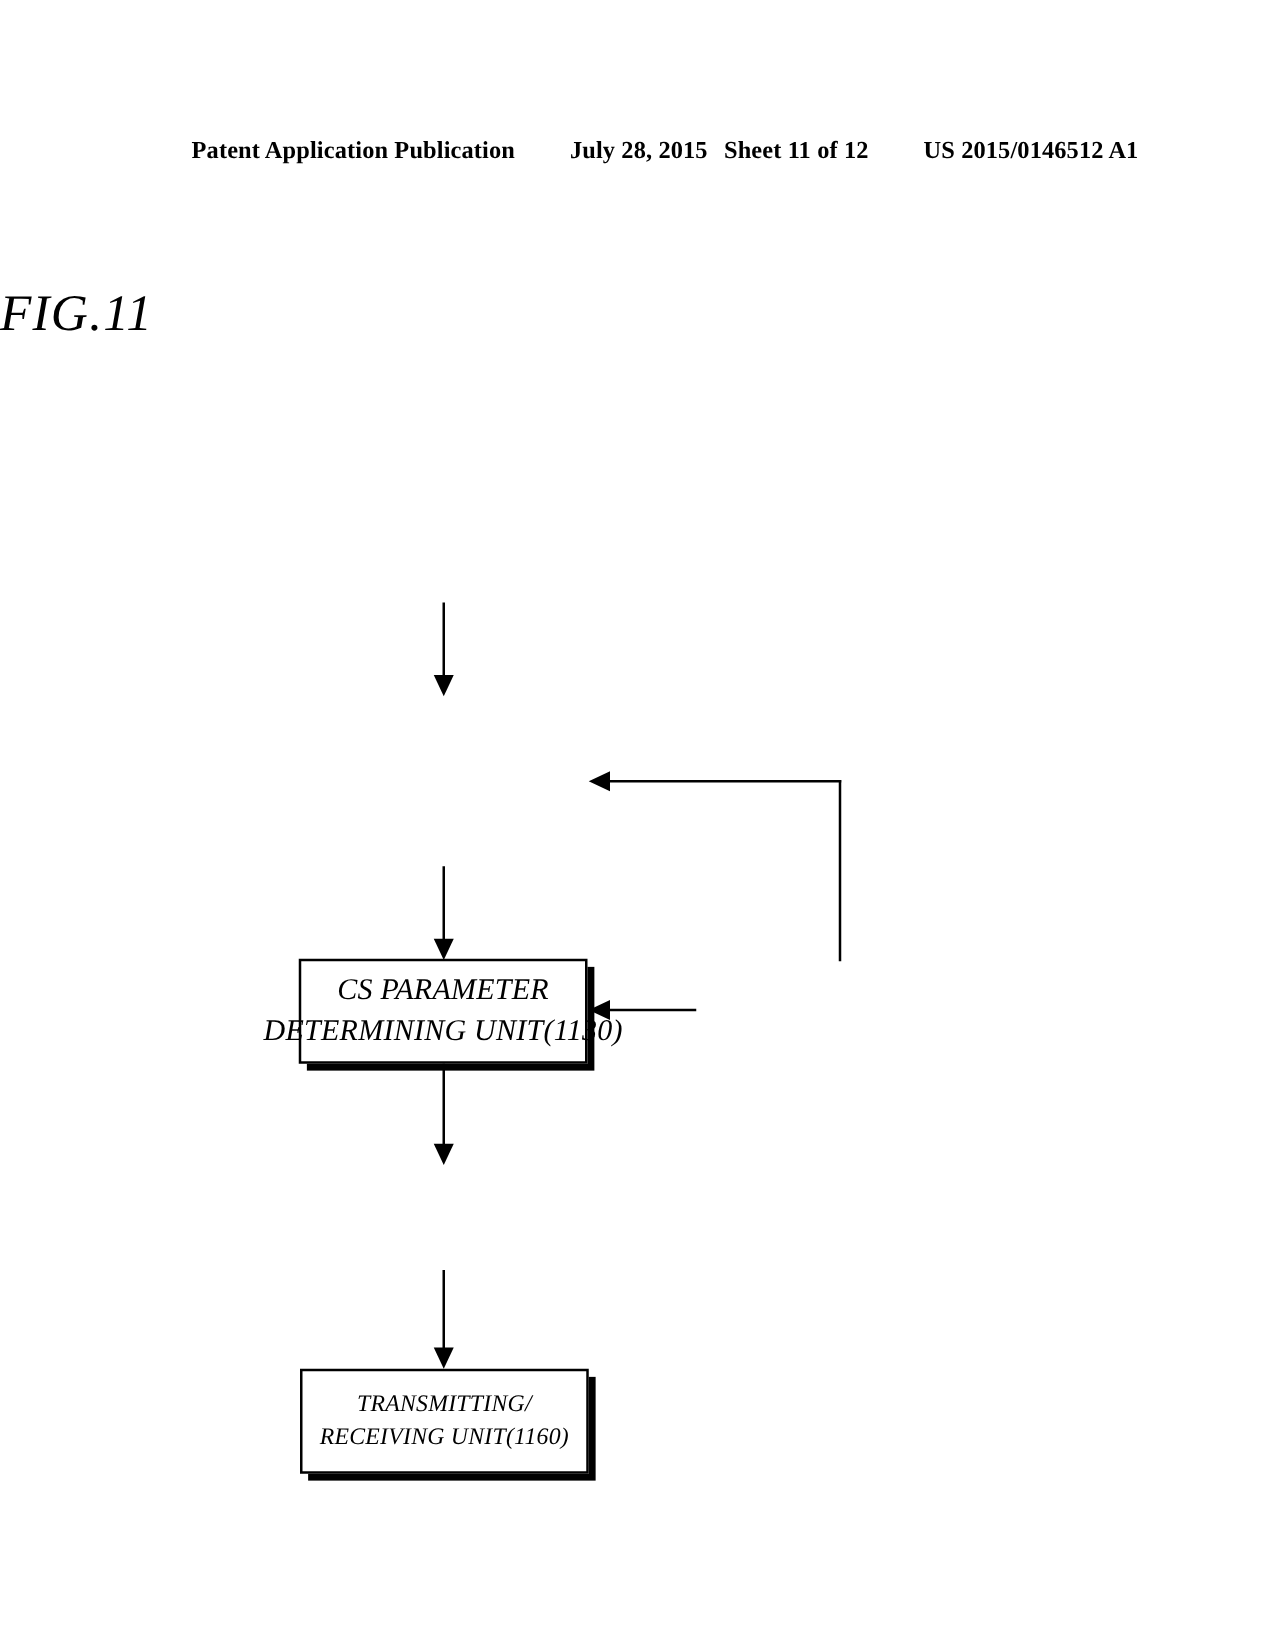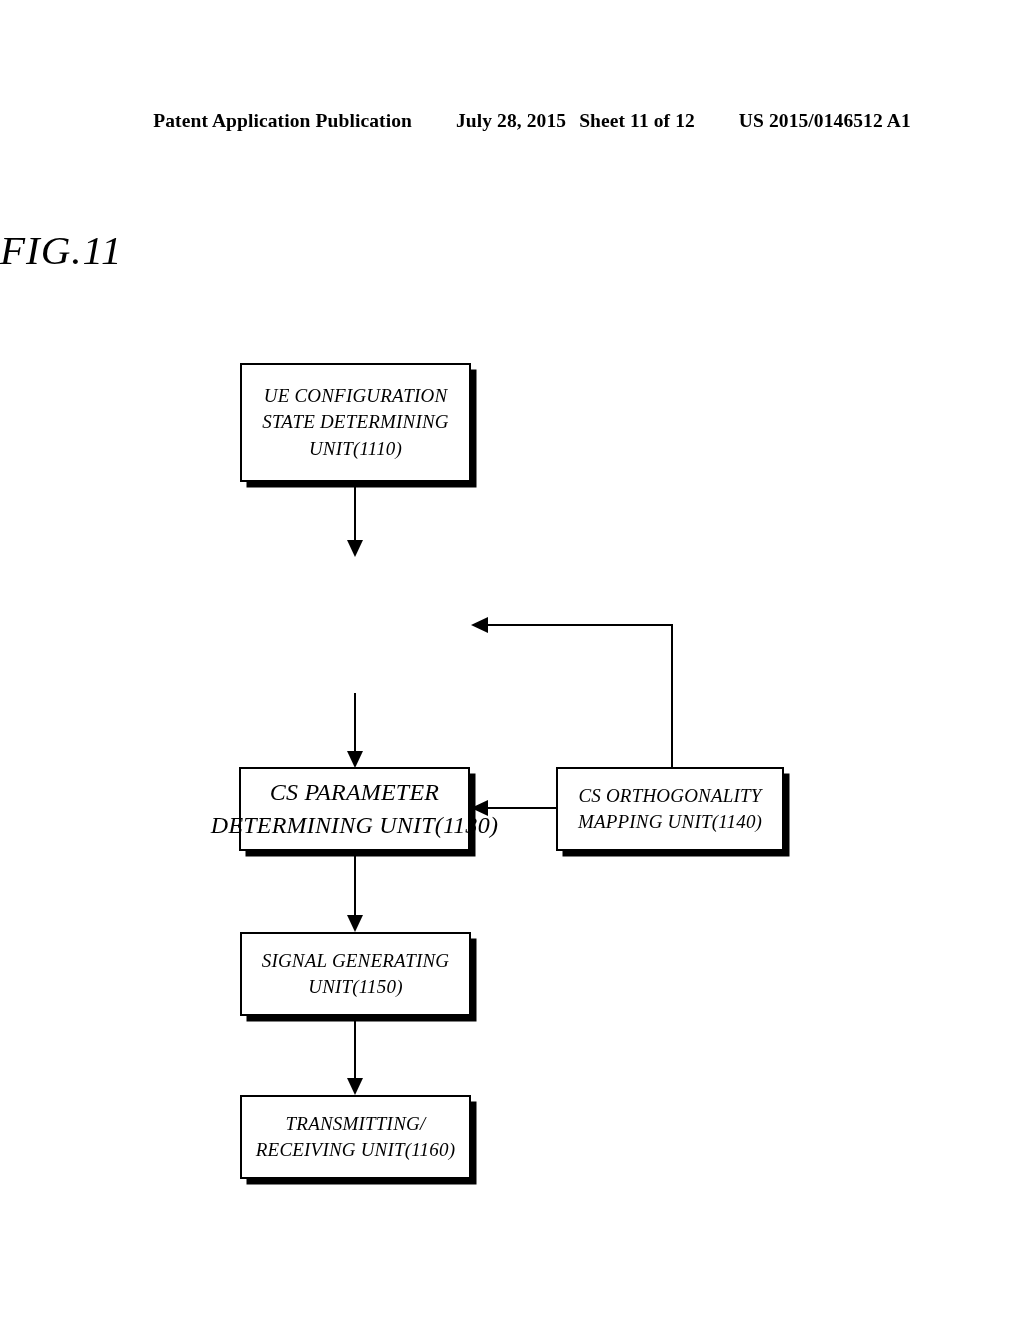--- a/index.html
+++ b/index.html
@@ -141,41 +141,28 @@
   <span class="hdr-left">Patent Application Publication</span>
   <span class="hdr-mid">July 28, 2015</span>
   <span class="hdr-mid-sheet">Sheet 11 of 12</span>
   <span class="hdr-right">US 2015/0146512 A1</span>
 </div>
 
 <div class="fig-title">FIG.11</div>
 
 <div class="diagram">
 
-  <div class="node" id="node-1110">
-    <span class="ln">UE CONFIGURATION</span>
-    <span class="ln">STATE DETERMINING</span>
-    <span class="ln">UNIT(1110)</span>
-  </div>
 
 
   <div class="node" id="node-1130">
     <span class="ln">CS PARAMETER</span>
     <span class="ln">DETERMINING UNIT(1130)</span>
   </div>
 
-  <div class="node" id="node-1140">
-    <span class="ln">CS ORTHOGONALITY</span>
-    <span class="ln">MAPPING UNIT(1140)</span>
-  </div>
 
-  <div class="node" id="node-1150">
-    <span class="ln">SIGNAL GENERATING</span>
-    <span class="ln">UNIT(1150)</span>
-  </div>
 
   <div class="node" id="node-1160">
     <span class="ln">TRANSMITTING/</span>
     <span class="ln">RECEIVING UNIT(1160)</span>
   </div>
 
   <div class="conn v-line" id="c1-line"></div>
   <div class="arrow-down" id="c1-arrow"></div>
 
   <div class="conn v-line" id="c2-line"></div>

